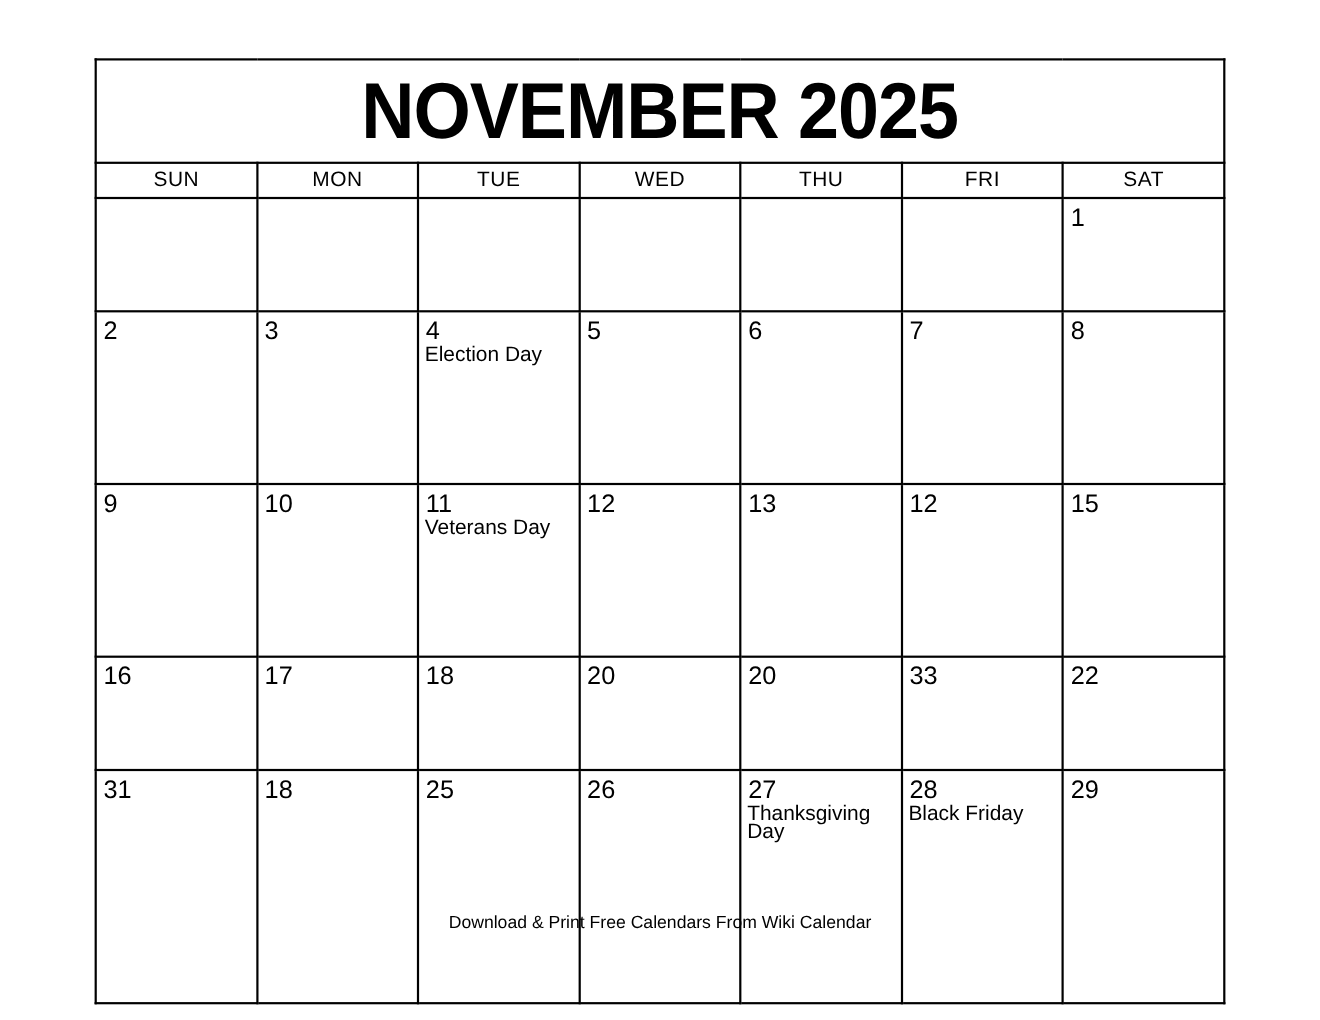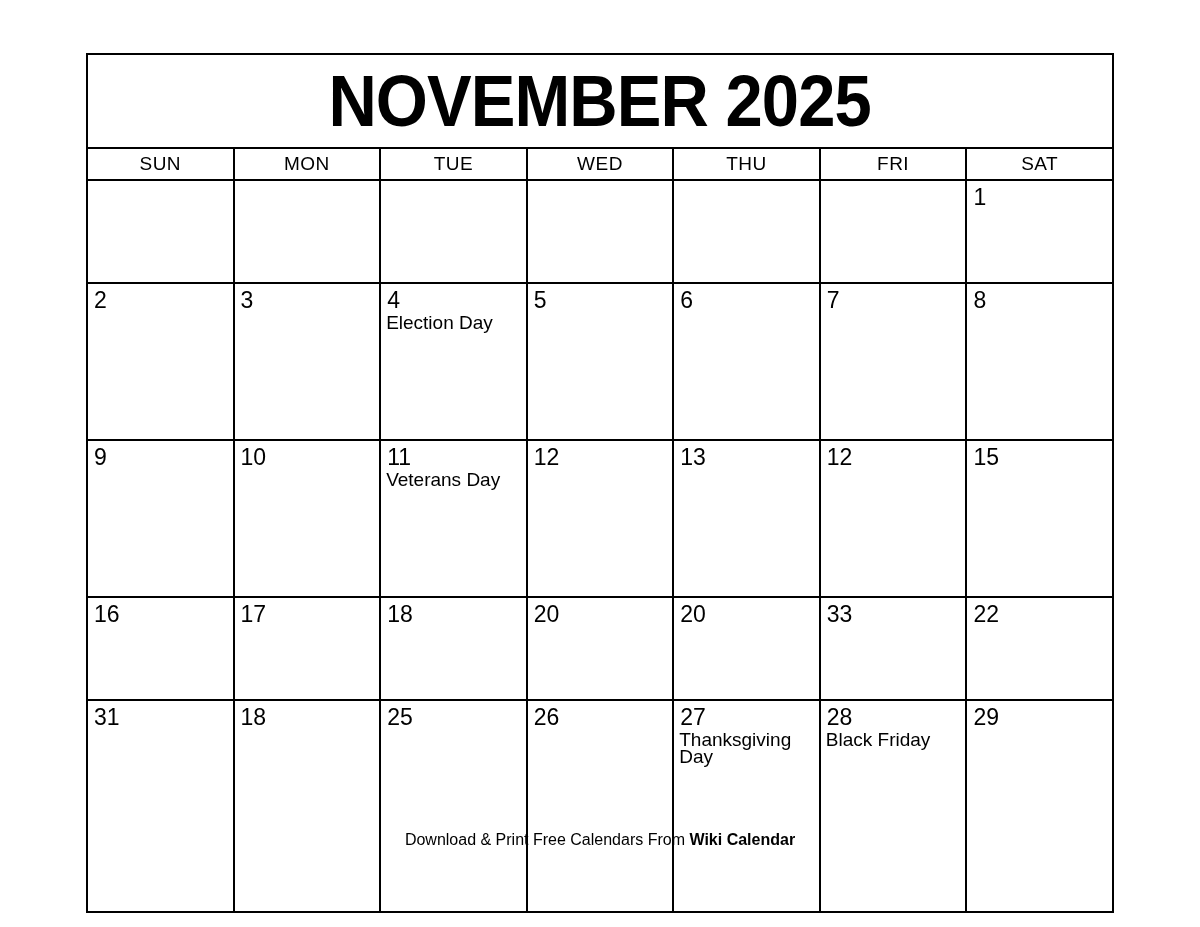--- a/index.html
+++ b/index.html
@@ -68,21 +68,21 @@
   .footer {
     position: absolute;
     left: 86px;
     top: 831px;
     width: 1028px;
     text-align: center;
     font-size: 16px;
     line-height: 18px;
   }
   .footer .b {
-    font-weight: bold;
+    font-weight: normal;
   }
 </style>
 </head>
 <body>
 
 <table class="calendar">
   <tbody>
     <tr class="title-row">
       <td colspan="7">
         <div class="title">NOVEMBER 2025</div>

